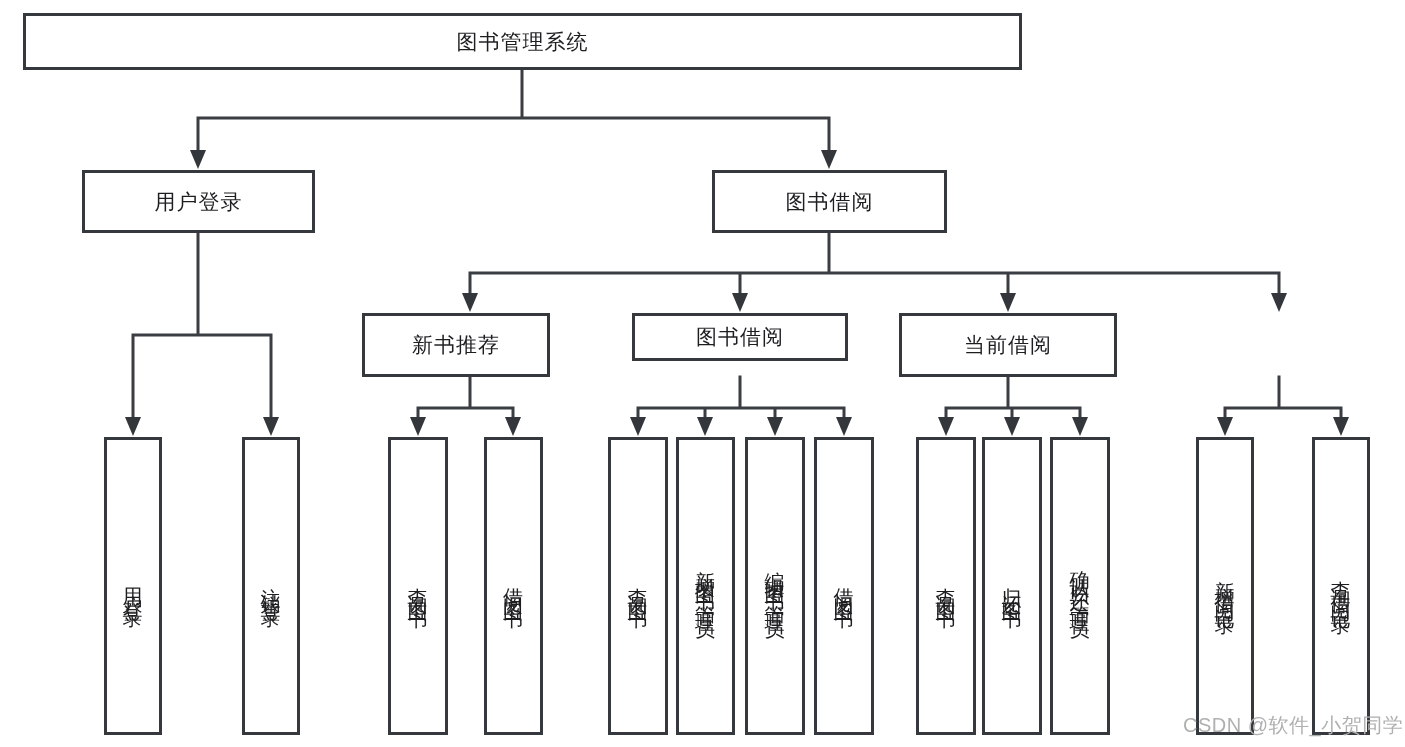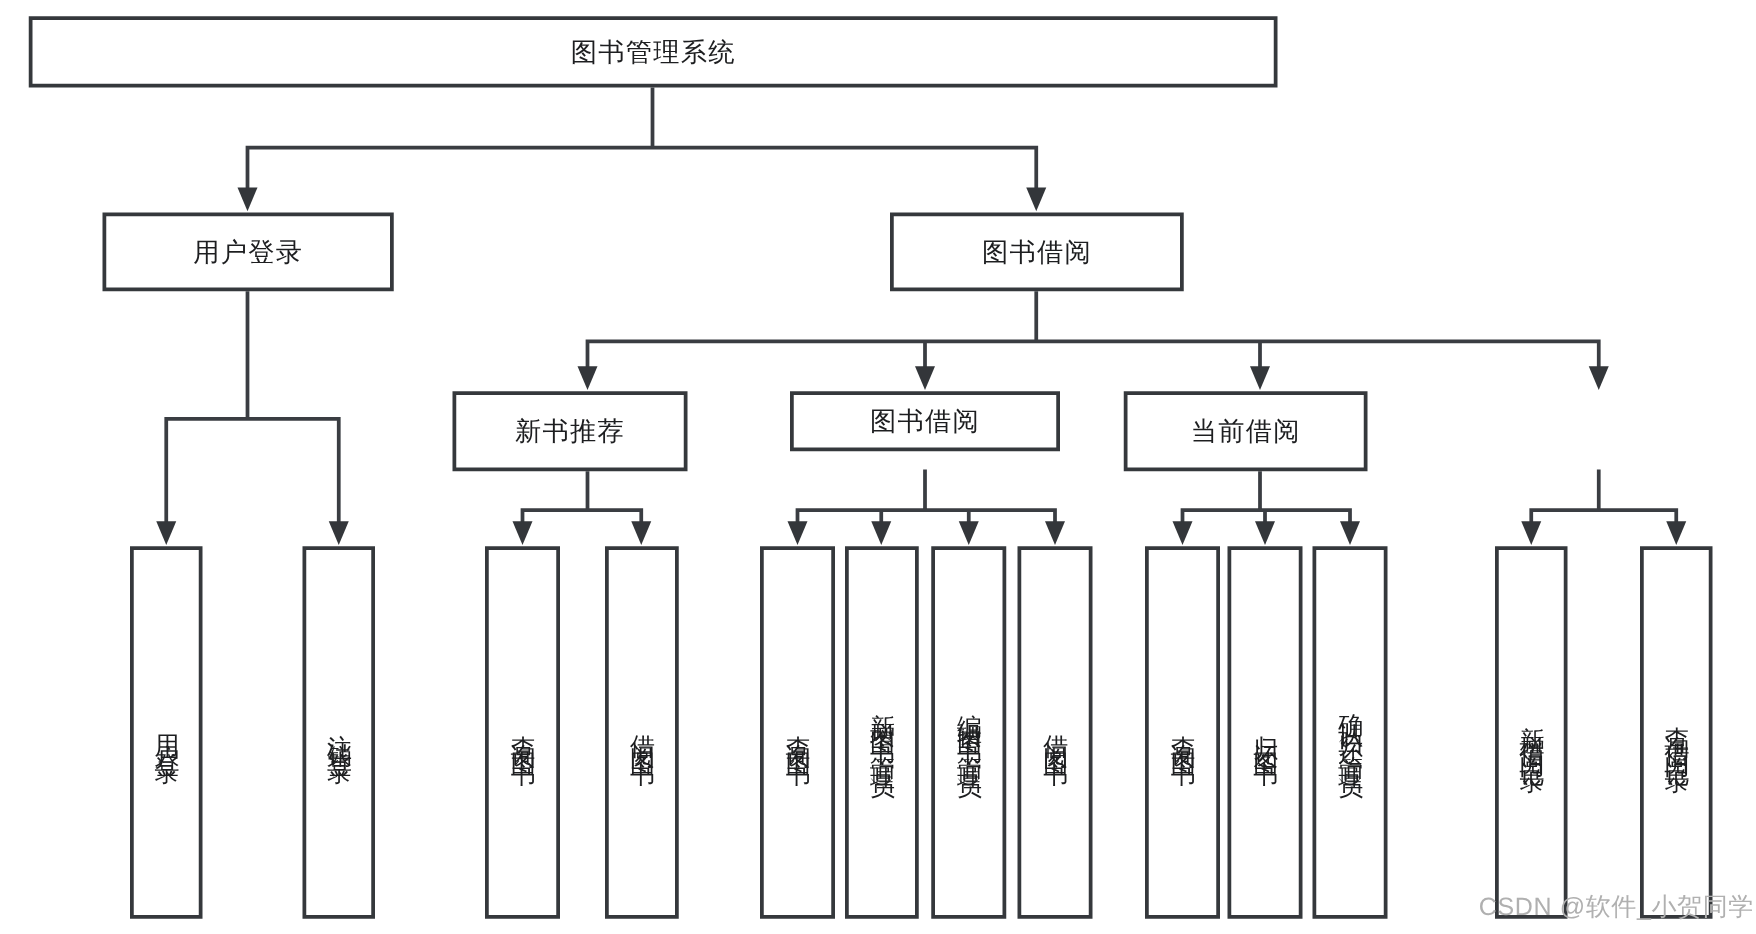--- a/index.html
+++ b/index.html
@@ -112,21 +112,21 @@
   <div class="node hnode" style="left:712px;top:170px;width:235px;height:63px">
     <span>图书借阅</span>
   </div>
 
   <div class="node hnode" style="left:362px;top:313px;width:188px;height:64px">
     <span>新书推荐</span>
   </div>
   <div class="node hnode" style="left:632px;top:313px;width:216px;height:48px">
     <span>图书借阅</span>
   </div>
-  <div class="node hnode" style="left:899px;top:313px;width:195px;height:64px">
+  <div class="node hnode" style="left:899px;top:313px;width:218px;height:64px">
     <span>当前借阅</span>
   </div>
 
   <div class="node vnode" style="left:104px;top:437px;width:58px;height:298px">
     <span>用户登录</span>
   </div>
   <div class="node vnode" style="left:242px;top:437px;width:58px;height:298px">
     <span>注销登录</span>
   </div>
   <div class="node vnode" style="left:388px;top:437px;width:60px;height:298px">

